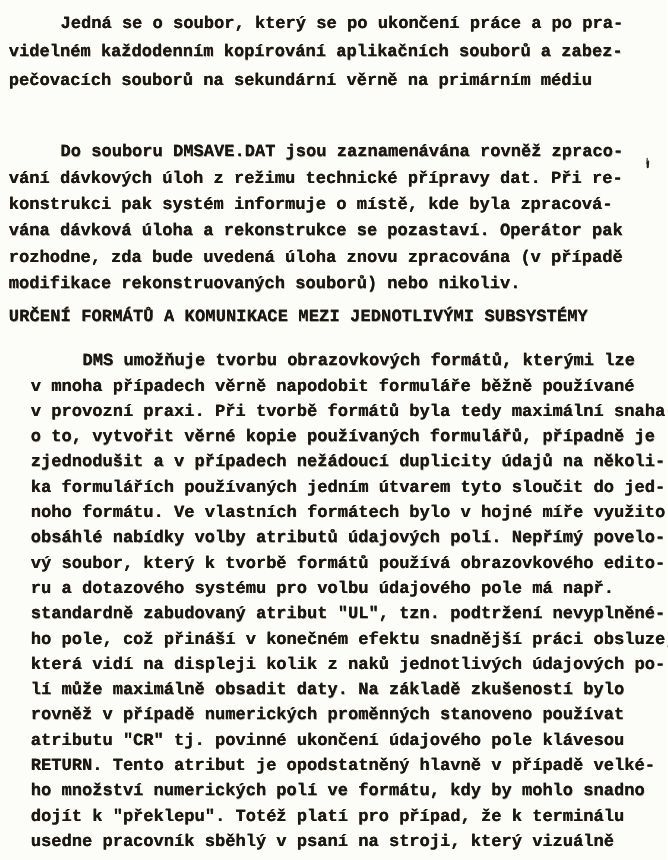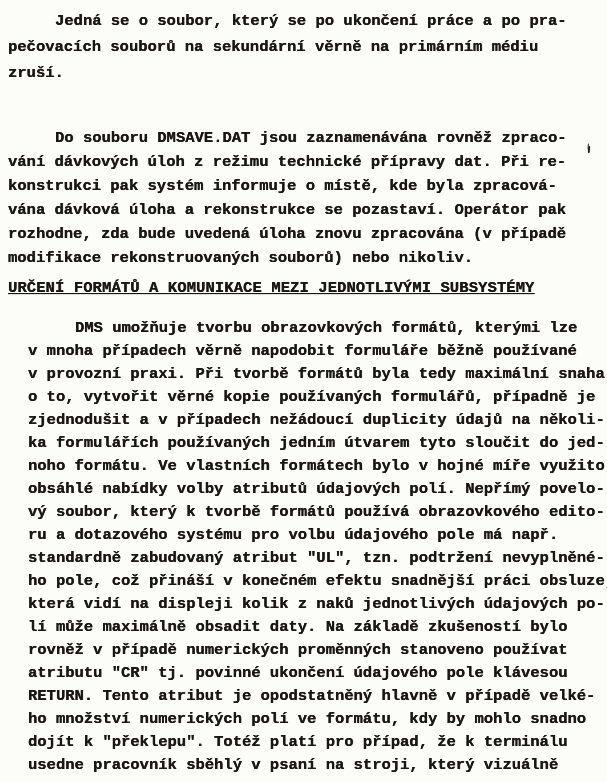--- a/index.html
+++ b/index.html
@@ -37,42 +37,41 @@
   .p2 { top: 126px; }
   .p2 .ln { line-height: 24px; height: 24px; }
   .heading {
     position: absolute;
     left: 8px;
     top: 277px;
     width: 592px;
     white-space: pre;
     line-height: 22px;
     letter-spacing: 0.1px;
-    text-decoration: underline;
   }
   .p3 { top: 317px; margin-left: 20px; }
   .p3 .ln { line-height: 23px; height: 23px; }
   .ink-speck {
     position: absolute;
     left: 588px;
     top: 146px;
     width: 2px;
     height: 7px;
     background: #2a241e;
     border-radius: 1px;
     transform: rotate(4deg);
     box-shadow: -1px -3px 0 -0.5px #2a241e;
   }
 </style>
 </head>
 <body>
 
 <div class="page">
 
-  <div class="para p1"><div class="ln">Jedná se o soubor, který se po ukončení práce a po pra-</div><div class="ln">pečovacích souborů na sekundární věrně na primárním médiu</div><div class="ln">zruší.</div></div>
+  <div class="para p1"><div class="ln">Jedná se o soubor, který se po ukončení práce a po pra-</div><div class="ln">videlném každodenním kopírování aplikačních souborů a zabez-</div><div class="ln">pečovacích souborů na sekundární věrně na primárním médiu</div></div>
 
   <div class="para p2"><div class="ln">Do souboru DMSAVE.DAT jsou zaznamenávána rovněž zpraco-</div><div class="ln">vání dávkových úloh z režimu technické přípravy dat. Při re-</div><div class="ln">konstrukci pak systém informuje o místě, kde byla zpracová-</div><div class="ln">vána dávková úloha a rekonstrukce se pozastaví. Operátor pak</div><div class="ln">rozhodne, zda bude uvedená úloha znovu zpracována (v případě</div><div class="ln">modifikace rekonstruovaných souborů) nebo nikoliv.</div></div>
 
   <div class="ink-speck"></div>
 
   <div class="heading">URČENÍ FORMÁTŮ A KOMUNIKACE MEZI JEDNOTLIVÝMI SUBSYSTÉMY</div>
 
   <div class="para p3"><div class="ln">DMS umožňuje tvorbu obrazovkových formátů, kterými lze</div><div class="ln">v mnoha případech věrně napodobit formuláře běžně používané</div><div class="ln">v provozní praxi. Při tvorbě formátů byla tedy maximální snaha</div><div class="ln">o to, vytvořit věrné kopie používaných formulářů, případně je</div><div class="ln">zjednodušit a v případech nežádoucí duplicity údajů na několi-</div><div class="ln">ka formulářích používaných jedním útvarem tyto sloučit do jed-</div><div class="ln">noho formátu. Ve vlastních formátech bylo v hojné míře využito</div><div class="ln">obsáhlé nabídky volby atributů údajových polí. Nepřímý povelo-</div><div class="ln">vý soubor, který k tvorbě formátů používá obrazovkového edito-</div><div class="ln">ru a dotazového systému pro volbu údajového pole má např.</div><div class="ln">standardně zabudovaný atribut "UL", tzn. podtržení nevyplněné-</div><div class="ln">ho pole, což přináší v konečném efektu snadnější práci obsluze,</div><div class="ln">která vidí na displeji kolik z naků jednotlivých údajových po-</div><div class="ln">lí může maximálně obsadit daty. Na základě zkušeností bylo</div><div class="ln">rovněž v případě numerických proměnných stanoveno používat</div><div class="ln">atributu "CR" tj. povinné ukončení údajového pole klávesou</div><div class="ln">RETURN. Tento atribut je opodstatněný hlavně v případě velké-</div><div class="ln">ho množství numerických polí ve formátu, kdy by mohlo snadno</div><div class="ln">dojít k "překlepu". Totéž platí pro případ, že k terminálu</div><div class="ln">usedne pracovník sběhlý v psaní na stroji, který vizuálně</div></div>
 
 </div>

